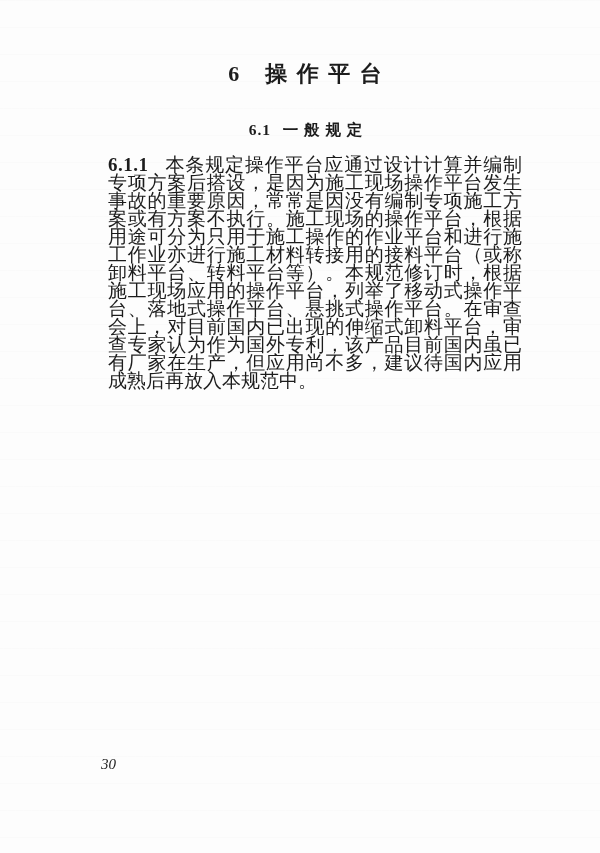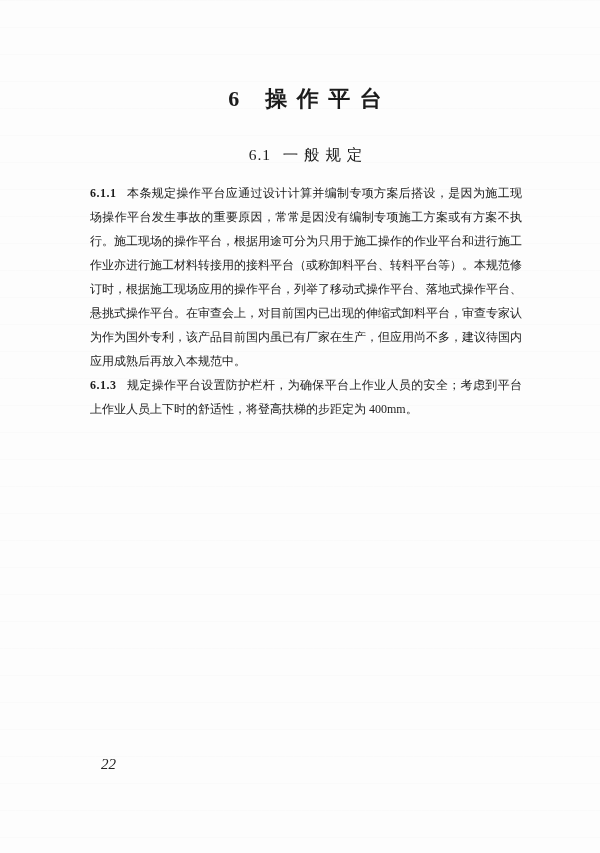--- a/index.html
+++ b/index.html
@@ -17,49 +17,50 @@
       to bottom,
       rgba(0,0,0,0.012) 0px,
       rgba(0,0,0,0.012) 1px,
       transparent 1px,
       transparent 27px
     );
     color: #1c1c1c;
     font-family: "Liberation Serif", "DejaVu Serif", serif;
     overflow: hidden;
     box-sizing: border-box;
-    padding: 84px 78px 0 90px;
+    padding: 59px 78px 0 90px;
   }
   .chapter {
     margin: 0;
     text-align: center;
     font-size: 22px;
     font-weight: bold;
     letter-spacing: 2px;
     white-space: nowrap;
   }
   .chapter .chapter-num {
     margin-right: 1.1em;
   }
   .section {
     margin: 31px 0 0 0;
     text-align: center;
     font-size: 15.5px;
-    font-weight: normal;
+    font-weight: bold;
     letter-spacing: 1px;
     white-space: nowrap;
   }
   .section .section-num {
     margin-right: 0.75em;
   }
   .bodytext {
     margin-top: 15px;
-    font-size: 12px;
-    line-height: 24px;
+    font-size: 19px;
+    line-height: 18px;
     text-align: justify;
+    margin-left: 18px;
   }
   .para {
     margin: 0;
   }
   .para.indent {
     text-indent: 2em;
   }
   .clause {
     font-weight: bold;
     margin-right: 0.85em;
@@ -82,17 +83,16 @@
   <h1 class="chapter"><span class="chapter-num">6</span><span>操 作 平 台</span></h1>
 
   <h2 class="section"><span class="section-num">6.1</span><span>一 般 规 定</span></h2>
 
   <div class="bodytext">
   <p class="para"><b class="clause">6.1.1</b><span class="ptext">本条规定操作平台应通过设计计算并编制专项方案后搭设，是因为施工现场操作平台发生事故的重要原因，常常是因没有编制专项施工方案或有方案不执行。施工现场的操作平台，根据用途可分为只用于施工操作的作业平台和进行施工作业亦进行施工材料转接用的接料平台（或称卸料平台、转料平台等）。本规范修订时，根据施工现场应用的操作平台，列举了移动式操作平台、落地式操作平台、悬挑式操作平台。在审查会上，对目前国内已出现的伸缩式卸料平台，审查专家认为作为国外专利，该产品目前国内虽已有厂家在生产，但应用尚不多，建议待国内应用成熟后再放入本规范中。</span></p>
 
 
 
 
-  <p class="para"><b class="clause">6.1.3</b><span class="ptext">规定操作平台设置防护栏杆，为确保平台上作业人员的安全；考虑到平台上作业人员上下时的舒适性，将登高扶梯的步距定为 400mm。</span></p>
 </div>
 
-  <div class="pagenum">22</div>
+  <div class="pagenum">30</div>
 </div>
 
 </body></html>

